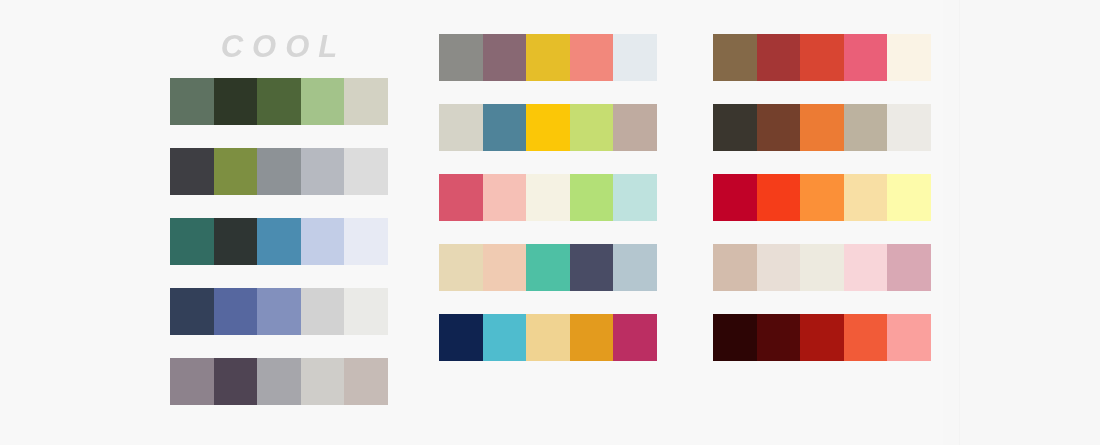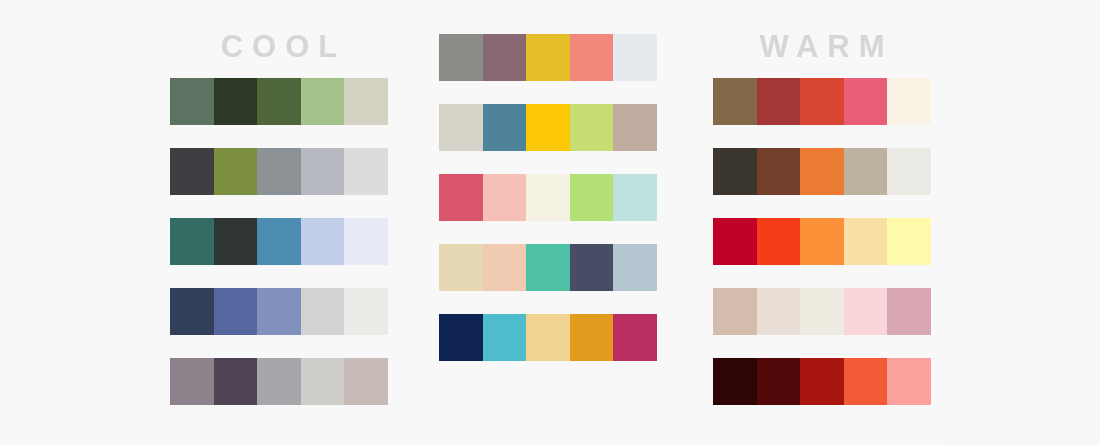--- a/index.html
+++ b/index.html
@@ -15,20 +15,21 @@
     font-family: "Liberation Sans", sans-serif;
     -webkit-font-smoothing: antialiased;
   }
 
   #board {
     position: relative;
     width: 943px;
     height: 445px;
     background: #f8f8f8;
     box-sizing: border-box;
+    font-style: italic;
   }
 
   
   #seam {
     position: absolute;
     top: 0;
     left: 959px;
     width: 1px;
     height: 445px;
     background: #f2f2f2;
@@ -185,21 +186,20 @@
           <div class="swatch" style="background-color: rgb(79, 188, 206);"></div>
           <div class="swatch" style="background-color: rgb(240, 211, 145);"></div>
           <div class="swatch" style="background-color: rgb(227, 155, 30);"></div>
           <div class="swatch" style="background-color: rgb(187, 46, 98);"></div>
         </div>
 
       </div>
     </div>
 
     <div class="palette-column col-2">
-      <div class="column-heading" style="color: rgb(214, 214, 214);">WARM</div>
       <div class="palette-rows">
 
         <div class="palette-row">
           <div class="swatch" style="background-color: rgb(132, 105, 72);"></div>
           <div class="swatch" style="background-color: rgb(164, 54, 53);"></div>
           <div class="swatch" style="background-color: rgb(216, 69, 50);"></div>
           <div class="swatch" style="background-color: rgb(234, 95, 120);"></div>
           <div class="swatch" style="background-color: rgb(250, 243, 229);"></div>
         </div>
 

